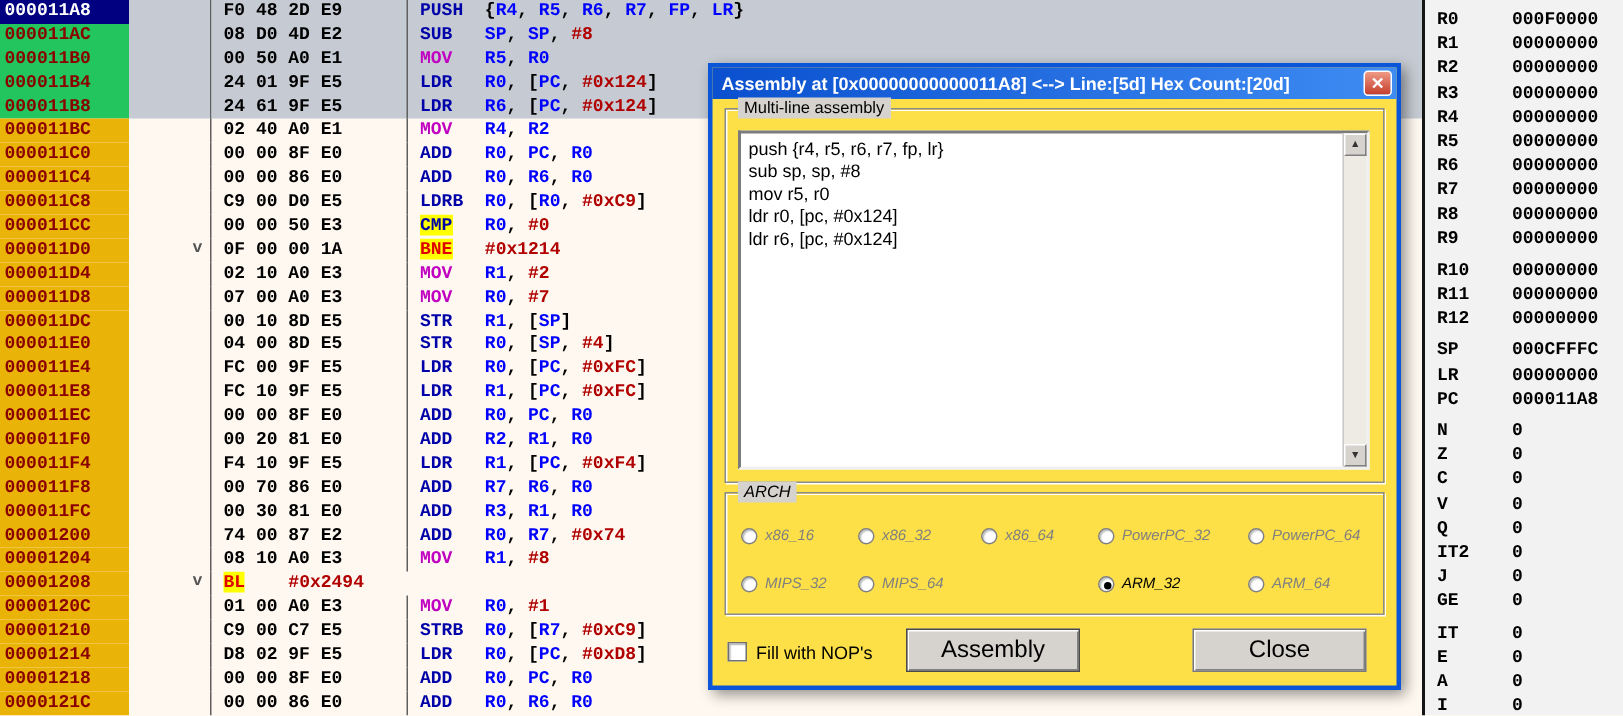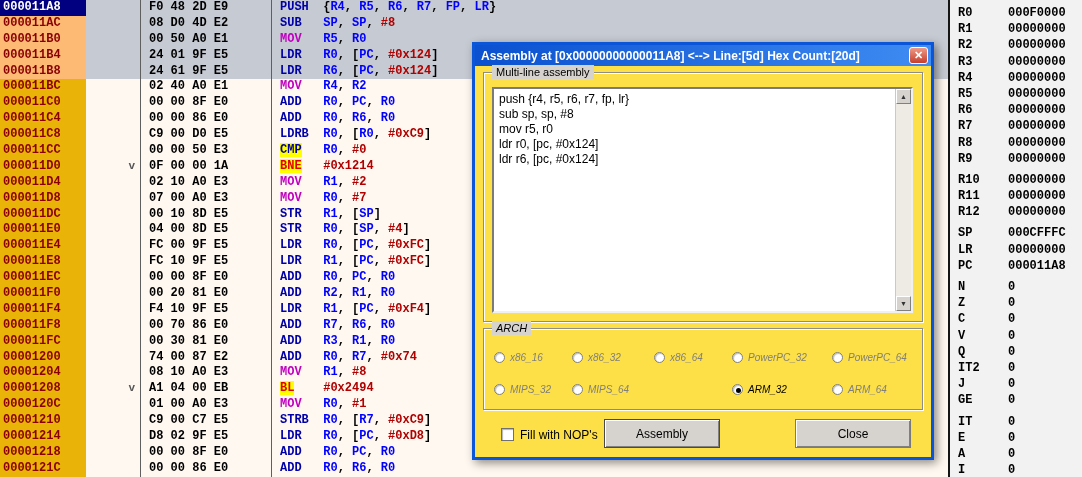--- a/index.html
+++ b/index.html
@@ -9,21 +9,21 @@
   
   .code { position:absolute; left:0; top:0; width:948px; height:477px; background:#FFF8F0; }
   .drow { display:flex; height:15.9px; line-height:15.8px; font-size:12px; font-weight:700; white-space:pre; }
   .drow .cell { height:100%; }
   .c-addr  { width:86px;  background:#eab308; color:#8A0000; padding-left:3px; flex:none; }
   .c-arrow { width:55px;  border-right:1px solid #5f5f5f; text-align:right; padding-right:5px;
              color:#555; font-size:11px; flex:none; }
   .c-bytes { width:131px; border-right:1px solid #5f5f5f; padding-left:8px; color:#000; flex:none; }
   .c-instr { flex:1; padding-left:8px; overflow:hidden; }
   .drow.sel .c-arrow, .drow.sel .c-bytes, .drow.sel .c-instr { background:#C6CAD2; }
-  .drow.sel .c-addr { background:#fdba74; }
+  .drow.sel .c-addr { background:#22c55e; }
   .c-addr.cur { background:#000080 !important; color:#FFFFFF; }
 
   .t-m  { color:#0000A8; }
   .t-mv { color:#C000C0; }
   .t-r  { color:#0000FF; }
   .t-n  { color:#B00000; }
   .t-p  { color:#000000; }
   .t-hc { color:#0000A8; background:#FFFF00; }
   .t-hb { color:#E00000; background:#FFFF00; }
 
@@ -69,27 +69,27 @@
                grid-auto-rows:32px; padding:12px 0 0 10px; align-items:center; }
   .arch-cell { display:flex; align-items:center; white-space:nowrap; }
   .radio { width:11px; height:11px; border-radius:50%; background:#fff; border:1px solid #808080;
            margin-right:5px; position:relative; flex:none;
            box-shadow:inset 1px 1px 1px rgba(0,0,0,0.25); }
   .radio.on::after { content:""; position:absolute; left:3px; top:3px; width:5px; height:5px;
                      border-radius:50%; background:#000; }
   .arch-cell.disabled .r-label { color:#7F7F7F; }
   .r-label { font-size:10px; }
 
-  .chk { position:absolute; left:10px; top:362px; display:flex; align-items:flex-start; gap:6px;margin-left:16px; }
+  .chk { position:absolute; left:10px; top:362px; display:flex; align-items:flex-start; gap:6px; }
   .chk .box { width:13px; height:13px; background:#fff; border:1px solid #707070;
               box-shadow:inset 1px 1px 1px rgba(0,0,0,0.3); flex:none; }
 
   .btn { position:absolute; top:353px; width:116px; height:29px; background:#D6D3CE;
          border:1px solid #4a4a4a; box-shadow:inset 1px 1px 0 #FFFFFF, inset -1px -1px 0 #808080;
-         font-family:"Liberation Sans", sans-serif; font-size:12px; color:#000; cursor:pointer; }
+         font-family:"Liberation Sans", sans-serif; font-size:16px; color:#000; cursor:pointer; }
   .b1 { left:129px; }
   .b2 { left:320px; border-color:#7a7a7a; }
 </style>
 </head>
 <body>
 
 <div class="screen">
 
   <div class="code">
     <div id="disasm-rows">
@@ -110,21 +110,21 @@
         <div class="drow"><div class="cell c-addr">000011E0</div><div class="cell c-arrow"></div><div class="cell c-bytes">04 00 8D E5</div><div class="cell c-instr"><span class="t-m">STR</span><span class="t-p">   </span><span class="t-r">R0</span><span class="t-p">, [</span><span class="t-r">SP</span><span class="t-p">, </span><span class="t-n">#4</span><span class="t-p">]</span></div></div>
         <div class="drow"><div class="cell c-addr">000011E4</div><div class="cell c-arrow"></div><div class="cell c-bytes">FC 00 9F E5</div><div class="cell c-instr"><span class="t-m">LDR</span><span class="t-p">   </span><span class="t-r">R0</span><span class="t-p">, [</span><span class="t-r">PC</span><span class="t-p">, </span><span class="t-n">#0xFC</span><span class="t-p">]</span></div></div>
         <div class="drow"><div class="cell c-addr">000011E8</div><div class="cell c-arrow"></div><div class="cell c-bytes">FC 10 9F E5</div><div class="cell c-instr"><span class="t-m">LDR</span><span class="t-p">   </span><span class="t-r">R1</span><span class="t-p">, [</span><span class="t-r">PC</span><span class="t-p">, </span><span class="t-n">#0xFC</span><span class="t-p">]</span></div></div>
         <div class="drow"><div class="cell c-addr">000011EC</div><div class="cell c-arrow"></div><div class="cell c-bytes">00 00 8F E0</div><div class="cell c-instr"><span class="t-m">ADD</span><span class="t-p">   </span><span class="t-r">R0</span><span class="t-p">, </span><span class="t-r">PC</span><span class="t-p">, </span><span class="t-r">R0</span></div></div>
         <div class="drow"><div class="cell c-addr">000011F0</div><div class="cell c-arrow"></div><div class="cell c-bytes">00 20 81 E0</div><div class="cell c-instr"><span class="t-m">ADD</span><span class="t-p">   </span><span class="t-r">R2</span><span class="t-p">, </span><span class="t-r">R1</span><span class="t-p">, </span><span class="t-r">R0</span></div></div>
         <div class="drow"><div class="cell c-addr">000011F4</div><div class="cell c-arrow"></div><div class="cell c-bytes">F4 10 9F E5</div><div class="cell c-instr"><span class="t-m">LDR</span><span class="t-p">   </span><span class="t-r">R1</span><span class="t-p">, [</span><span class="t-r">PC</span><span class="t-p">, </span><span class="t-n">#0xF4</span><span class="t-p">]</span></div></div>
         <div class="drow"><div class="cell c-addr">000011F8</div><div class="cell c-arrow"></div><div class="cell c-bytes">00 70 86 E0</div><div class="cell c-instr"><span class="t-m">ADD</span><span class="t-p">   </span><span class="t-r">R7</span><span class="t-p">, </span><span class="t-r">R6</span><span class="t-p">, </span><span class="t-r">R0</span></div></div>
         <div class="drow"><div class="cell c-addr">000011FC</div><div class="cell c-arrow"></div><div class="cell c-bytes">00 30 81 E0</div><div class="cell c-instr"><span class="t-m">ADD</span><span class="t-p">   </span><span class="t-r">R3</span><span class="t-p">, </span><span class="t-r">R1</span><span class="t-p">, </span><span class="t-r">R0</span></div></div>
         <div class="drow"><div class="cell c-addr">00001200</div><div class="cell c-arrow"></div><div class="cell c-bytes">74 00 87 E2</div><div class="cell c-instr"><span class="t-m">ADD</span><span class="t-p">   </span><span class="t-r">R0</span><span class="t-p">, </span><span class="t-r">R7</span><span class="t-p">, </span><span class="t-n">#0x74</span></div></div>
         <div class="drow"><div class="cell c-addr">00001204</div><div class="cell c-arrow"></div><div class="cell c-bytes">08 10 A0 E3</div><div class="cell c-instr"><span class="t-mv">MOV</span><span class="t-p">   </span><span class="t-r">R1</span><span class="t-p">, </span><span class="t-n">#8</span></div></div>
-        <div class="drow"><div class="cell c-addr">00001208</div><div class="cell c-arrow">v</div><div class="cell c-bytes">A1 04 00 EB</div><div class="cell c-instr"><span class="t-hb">BL</span><span class="t-p">    </span><span class="t-n">#0x2494</span></div></div>
+        <div class="drow"><div class="cell c-addr">00001208</div><div class="cell c-arrow">v</div><div class="cell c-instr"><span class="t-hb">BL</span><span class="t-p">    </span><span class="t-n">#0x2494</span></div></div>
         <div class="drow"><div class="cell c-addr">0000120C</div><div class="cell c-arrow"></div><div class="cell c-bytes">01 00 A0 E3</div><div class="cell c-instr"><span class="t-mv">MOV</span><span class="t-p">   </span><span class="t-r">R0</span><span class="t-p">, </span><span class="t-n">#1</span></div></div>
         <div class="drow"><div class="cell c-addr">00001210</div><div class="cell c-arrow"></div><div class="cell c-bytes">C9 00 C7 E5</div><div class="cell c-instr"><span class="t-m">STRB</span><span class="t-p">  </span><span class="t-r">R0</span><span class="t-p">, [</span><span class="t-r">R7</span><span class="t-p">, </span><span class="t-n">#0xC9</span><span class="t-p">]</span></div></div>
         <div class="drow"><div class="cell c-addr">00001214</div><div class="cell c-arrow"></div><div class="cell c-bytes">D8 02 9F E5</div><div class="cell c-instr"><span class="t-m">LDR</span><span class="t-p">   </span><span class="t-r">R0</span><span class="t-p">, [</span><span class="t-r">PC</span><span class="t-p">, </span><span class="t-n">#0xD8</span><span class="t-p">]</span></div></div>
         <div class="drow"><div class="cell c-addr">00001218</div><div class="cell c-arrow"></div><div class="cell c-bytes">00 00 8F E0</div><div class="cell c-instr"><span class="t-m">ADD</span><span class="t-p">   </span><span class="t-r">R0</span><span class="t-p">, </span><span class="t-r">PC</span><span class="t-p">, </span><span class="t-r">R0</span></div></div>
         <div class="drow"><div class="cell c-addr">0000121C</div><div class="cell c-arrow"></div><div class="cell c-bytes">00 00 86 E0</div><div class="cell c-instr"><span class="t-m">ADD</span><span class="t-p">   </span><span class="t-r">R0</span><span class="t-p">, </span><span class="t-r">R6</span><span class="t-p">, </span><span class="t-r">R0</span></div></div>
       </div>
   </div>
 
   <div class="regs" id="regs-panel">
       <div class="reg-group">

